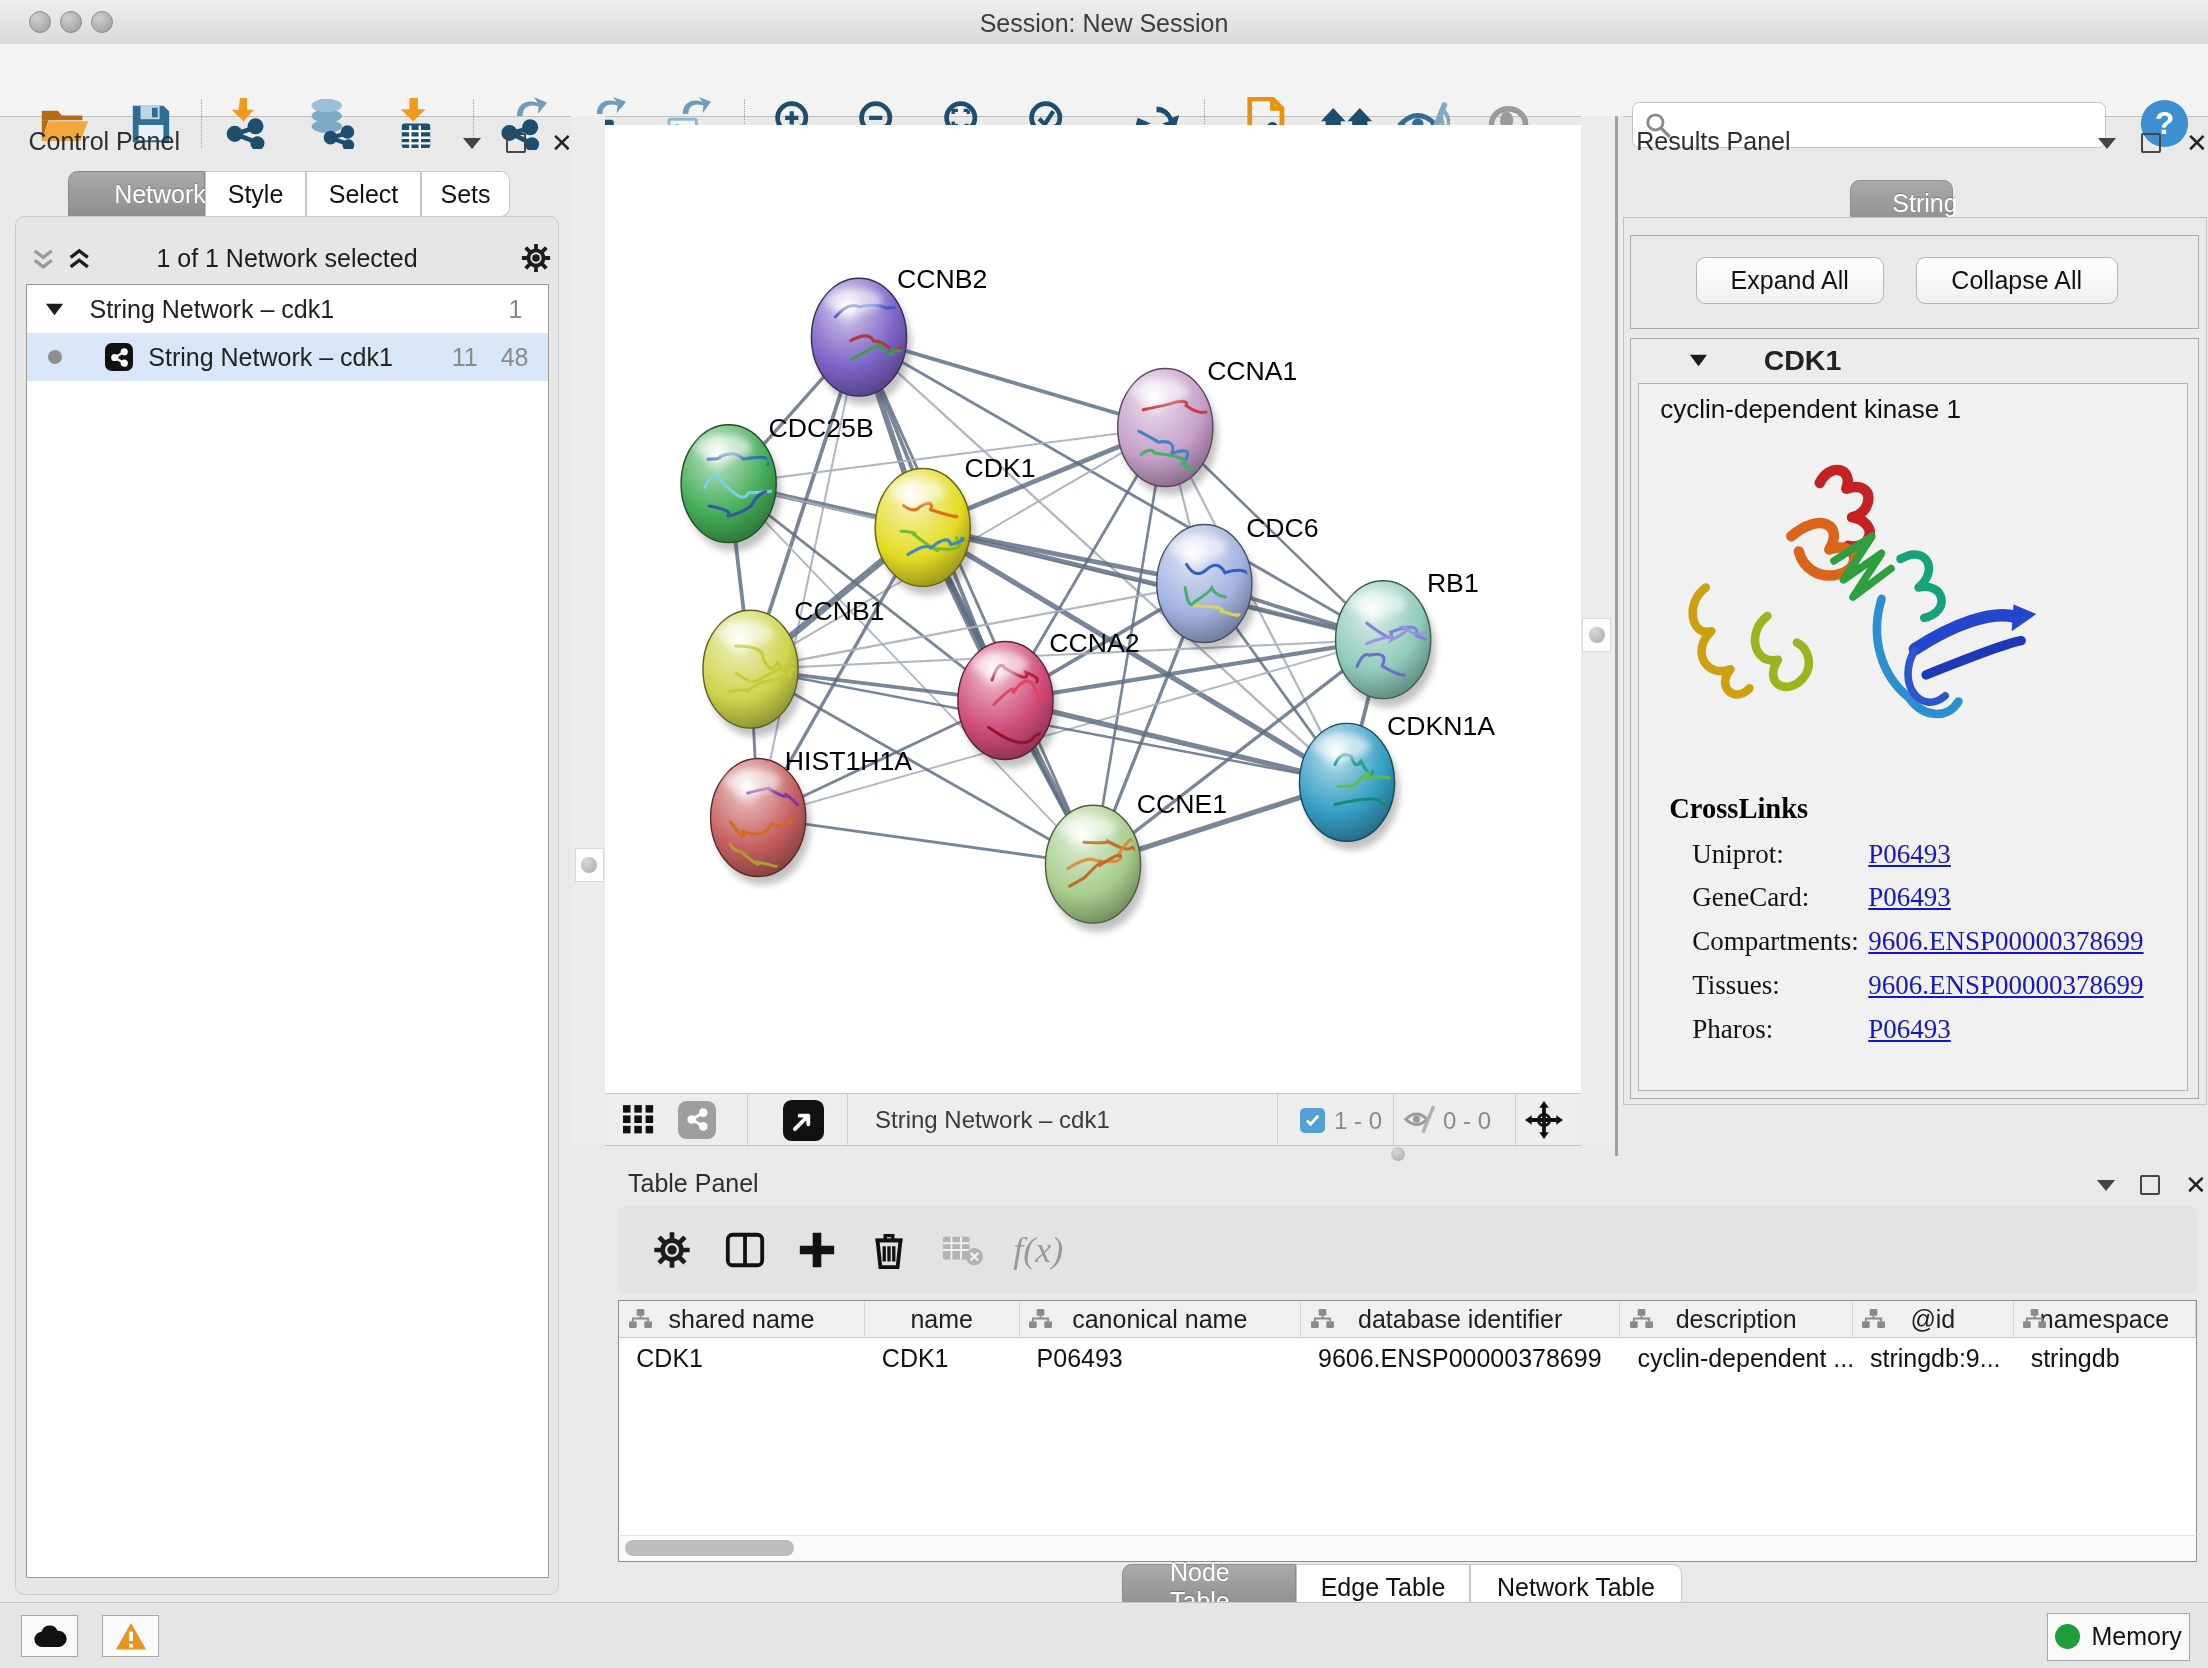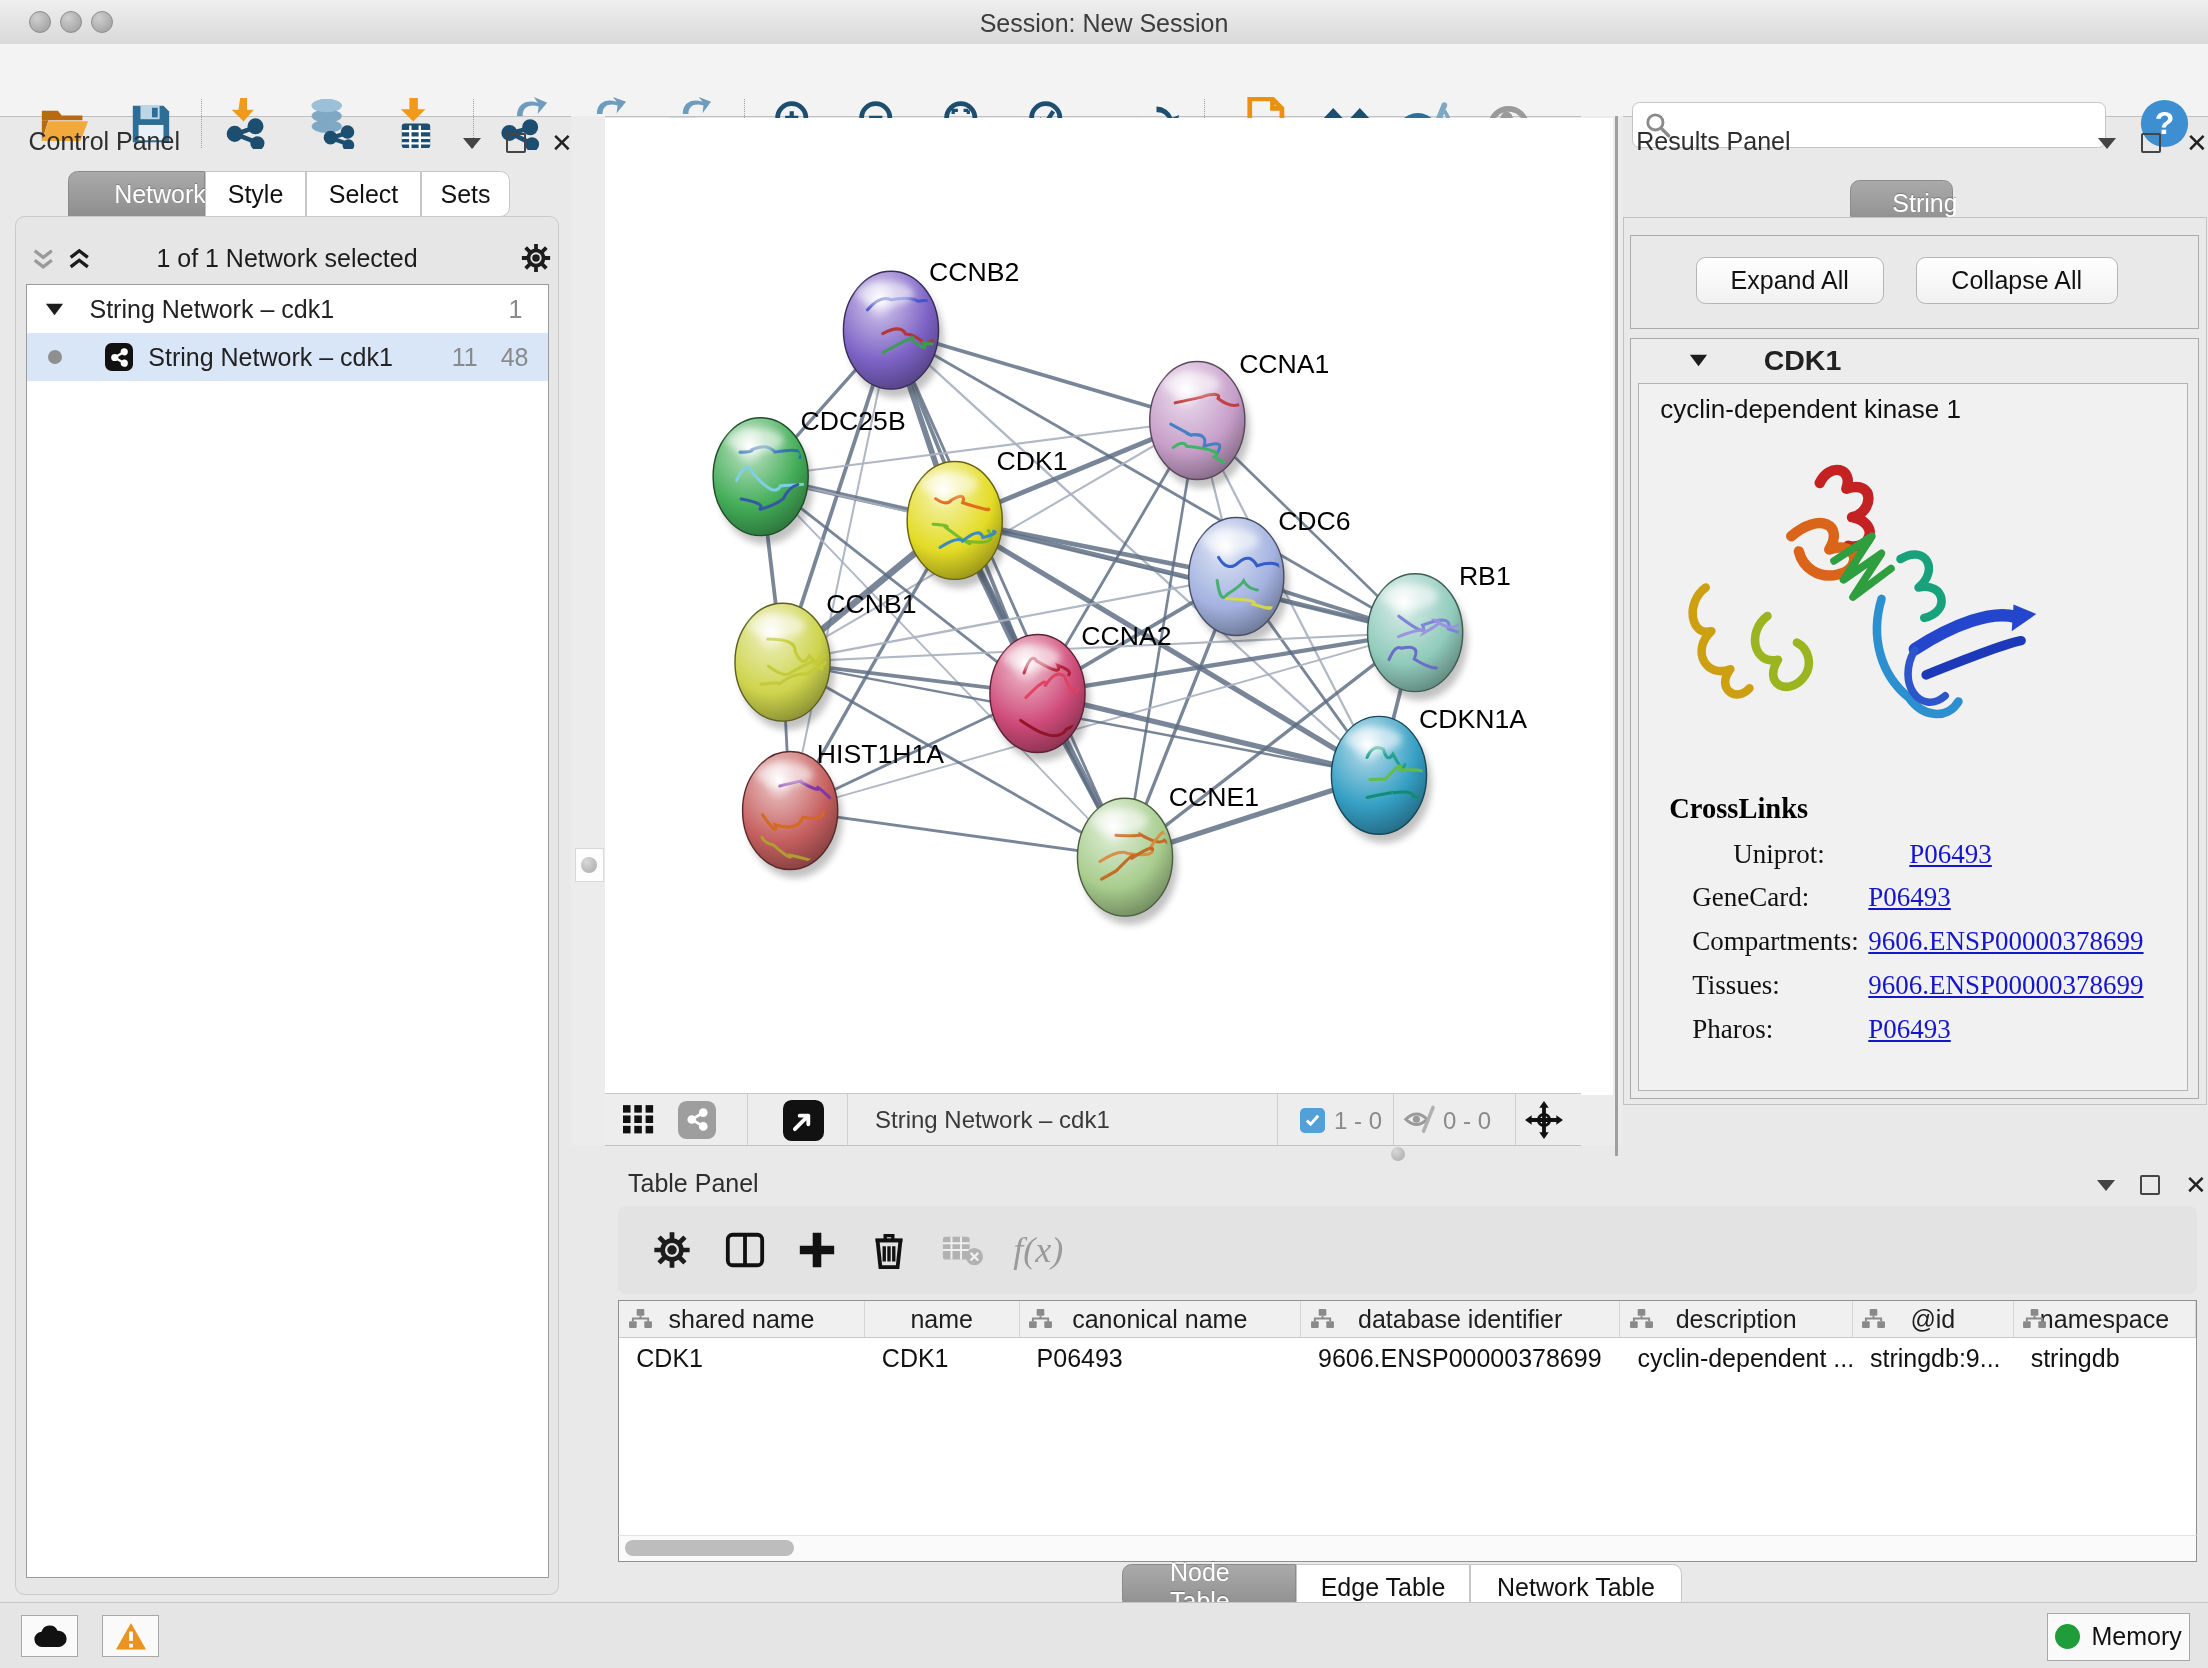--- a/index.html
+++ b/index.html
@@ -35,21 +35,21 @@
   #cp-box{position:absolute;left:15px;top:100px;width:542px;height:1377px;background:#e6e6e6;
     border:1px solid #cacaca;border-radius:9.5px;}
   #cp-status{position:absolute;left:0;top:23px;width:100%;height:38px;}
   #cp-status .txt{position:absolute;left:0;top:3.8px;width:100%;text-align:center;font-size:25px;color:#1c1c1c;}
   #cp-tree{position:absolute;left:9.5px;top:67px;width:521px;height:1292px;background:#fff;border:1.9px solid #9a9a9a;}
   .tree-row{position:relative;height:48px;display:flex;align-items:center;font-size:25px;}
   .tree-row.selrow{background:#d9e6f8;}
   .badge{color:#8a8a8a;}
   .share-sq{width:28.5px;height:28.5px;background:#111;border-radius:6.7px;display:flex;align-items:center;justify-content:center;}
   
-  #net-canvas{position:absolute;left:605px;top:118px;width:976px;height:977px;background:#fff;padding-left:32px;}
+  #net-canvas{position:absolute;left:605px;top:125px;width:976px;height:977px;background:#fff;}
   #net-footer{position:absolute;left:605px;top:1093px;width:976px;height:51px;background:#ededed;
     border-top:1px solid #c9c9c9;border-bottom:1px solid #c2c2c2;}
   .nf-sep{position:absolute;top:0;height:51px;border-left:1px solid #cfcfcf;}
   .nf-txt{font-size:24px;color:#3a3a3a;}
   .cnt{font-size:24px;color:#8a8a8a;}
   
   .vsplit{position:absolute;top:116px;width:34px;height:1029px;background:#ececec;}
   .split-handle{position:absolute;width:27px;height:32px;background:#fdfdfd;border:1px solid #d8d8d8;
     display:flex;align-items:center;justify-content:center;}
   .split-dot{width:16px;height:16px;border-radius:50%;background:radial-gradient(circle at 35% 30%,#d8d8d8,#a8a8a8);}
@@ -720,21 +720,21 @@
               <path d="M235,120 C262,104 276,132 254,150 C282,144 288,176 260,182" stroke="#17a27c" stroke-width="9"></path>
               <path d="M215,162 C203,202 214,242 244,266 C258,286 284,290 296,270" stroke="#2b8fd0" stroke-width="9"></path>
               <path d="M250,215 C292,188 332,174 356,181" stroke="#2446cc" stroke-width="13"></path>
               <path d="M262,242 C302,226 342,210 362,206" stroke="#1b39b8" stroke-width="10"></path>
               <path d="M250,216 C230,250 256,286 282,264" stroke="#2d55cc" stroke-width="8"></path>
               <path d="M354,168 L378,178 L352,196 Z" fill="#2446cc" stroke="none"></path>
             </g>
           </svg>
           <div class="xl-head" style="top:409px">CrossLinks</div>
           <div id="xl-rows">
-              <div class="xl-row" style="top: 455px; margin-left: 41px;"><span class="lab">Uniprot:</span><a href="#">P06493</a></div>
+              <div class="xl-row" style="top: 455px;"><span class="lab">Uniprot:</span><a href="#">P06493</a></div>
               <div class="xl-row" style="top: 498px;"><span class="lab">GeneCard:</span><a href="#">P06493</a></div>
               <div class="xl-row" style="top: 542px;"><span class="lab">Compartments:</span><a href="#">9606.ENSP00000378699</a></div>
               <div class="xl-row" style="top: 586px;"><span class="lab">Tissues:</span><a href="#">9606.ENSP00000378699</a></div>
               <div class="xl-row" style="top: 630px;"><span class="lab">Pharos:</span><a href="#">P06493</a></div>
             </div>
         </div>
       </div>
     </div>
   </div>
 

